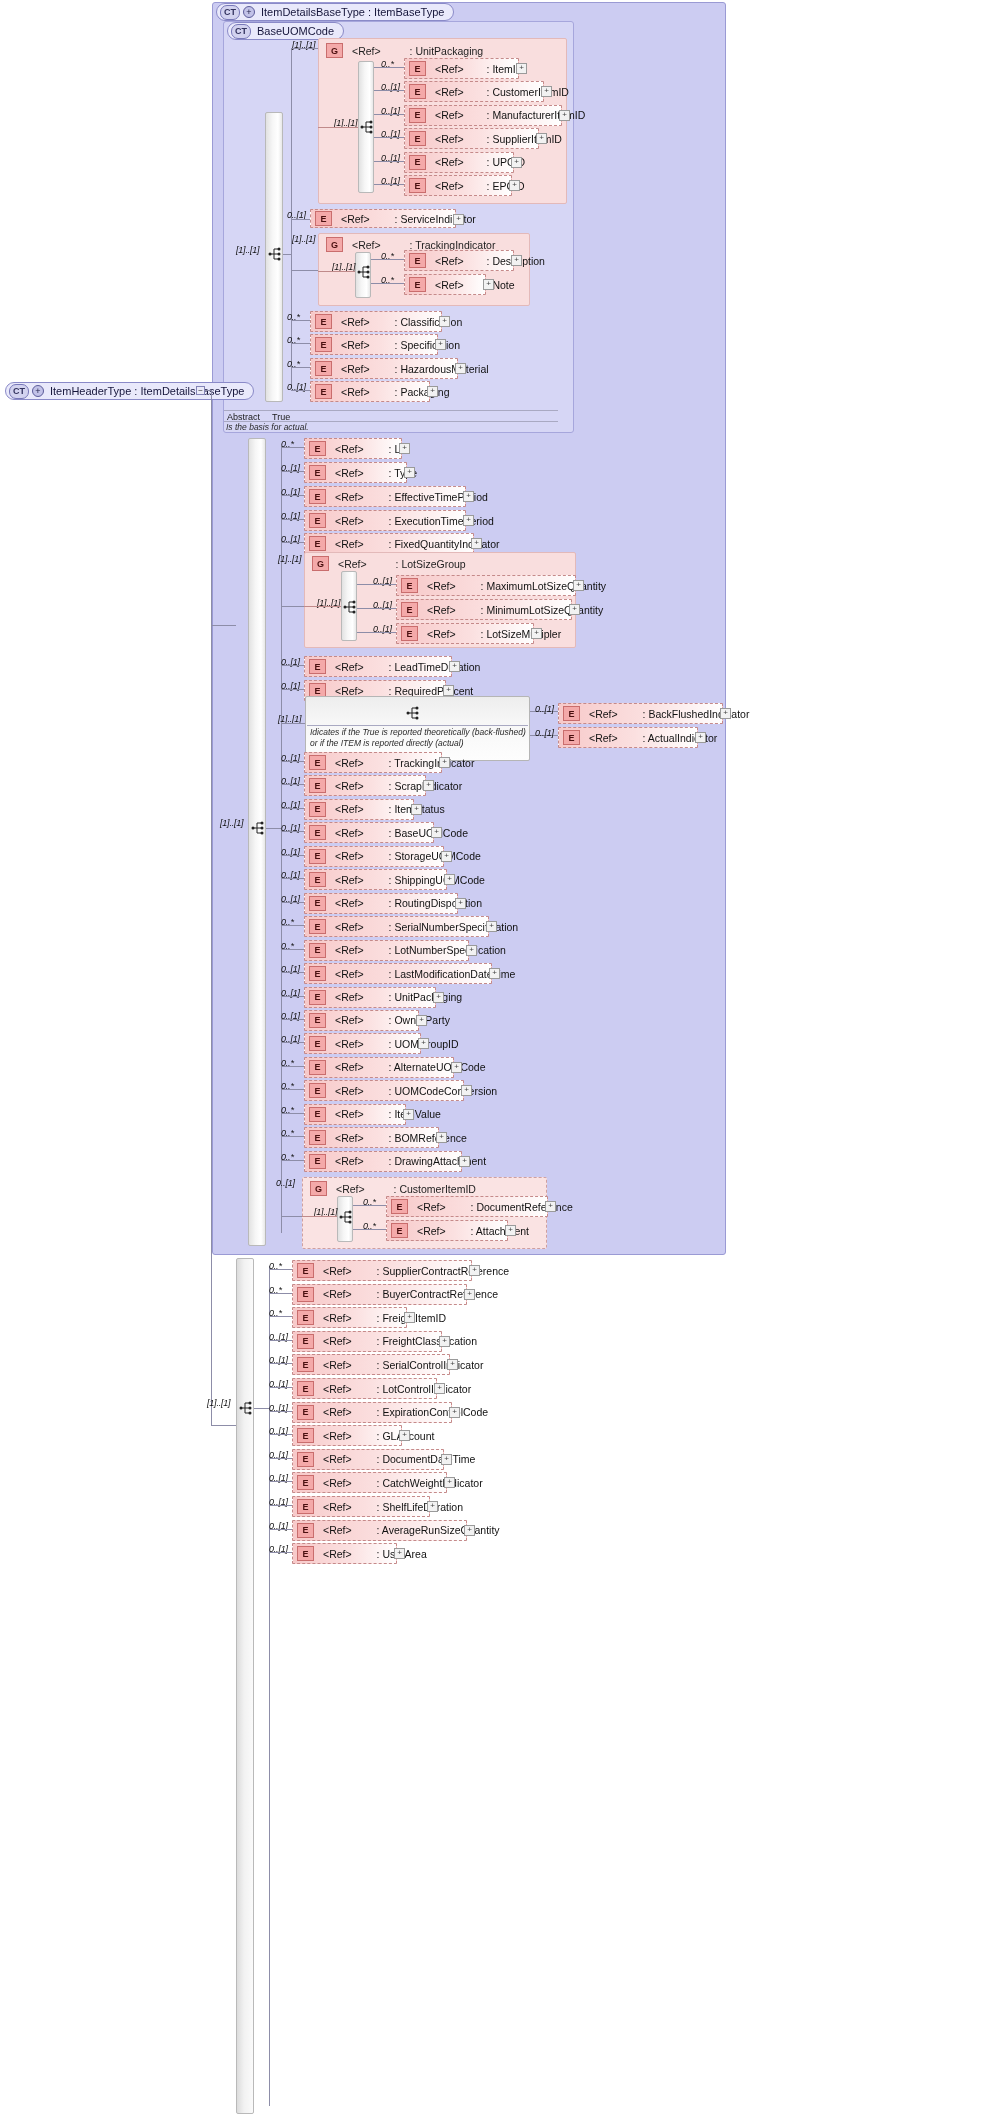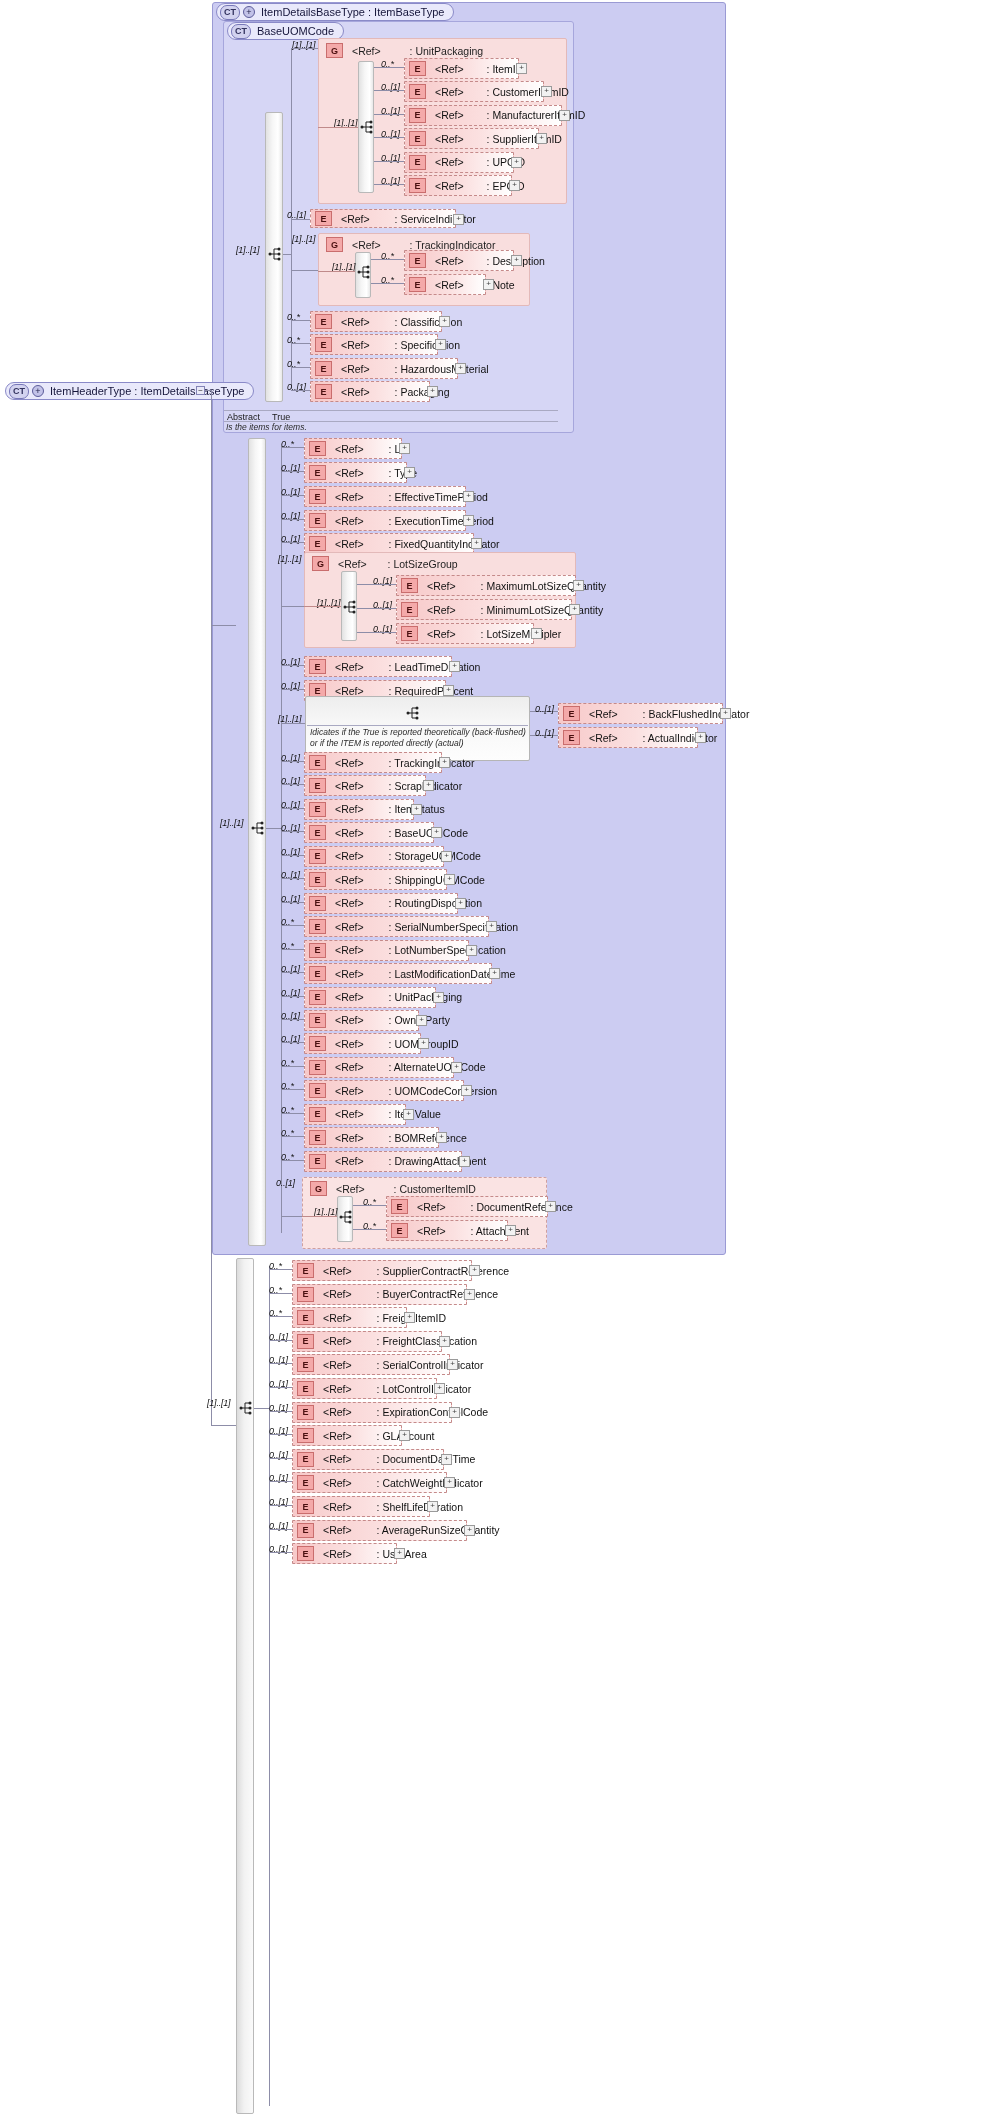--- a/index.html
+++ b/index.html
@@ -394,21 +394,21 @@
     </div>
 
   <div class="abs sep" style="left:224px;top:410px;width:334px;"></div>
   <div class="abstract-row" style="left:227px;top:412px;">
     <span>Abstract</span>
   </div>
   <div class="abstract-row" style="left:272px;top:412px;">
     <span>True</span>
   </div>
   <div class="abs sep" style="left:224px;top:421px;width:334px;"></div>
-  <div class="annot" style="left:226px;top:422px;width:330px;">Is the items for items.</div>
+  <div class="annot" style="left:226px;top:422px;width:330px;">Is the basis for actual.</div>
 
   <div class="abs seqbar" style="left:248px;top:438px;width:18px;height:808px;"></div>
   <div class="abs card" style="left:220px;top:818px;">[1]..[1]</div>
   <svg class="abs seq-icon" style="left:251px;top:820px;" width="16" height="16" viewBox="0 0 16 16">
      <circle cx="2" cy="8" r="1.5" fill="#222"></circle>
      <line x1="3" y1="8" x2="6" y2="8" stroke="#222" stroke-width="1"></line>
      <line x1="6" y1="3" x2="6" y2="13" stroke="#222" stroke-width="1"></line>
      <line x1="6" y1="3" x2="10" y2="3" stroke="#222" stroke-width="1"></line>
      <line x1="6" y1="8" x2="10" y2="8" stroke="#222" stroke-width="1"></line>
      <line x1="6" y1="13" x2="10" y2="13" stroke="#222" stroke-width="1"></line>
@@ -459,21 +459,21 @@
         <span class="e-plus">+</span>
       </div>
       <div class="abs card" style="left: 281px; top: 534px;">0..[1]</div>
       <div class="abs ln ln-h" style="left: 281px; top: 542px; width: 23px;"></div>
     </div>
 
   <div class="abs grp" style="left:304px;top:552px;width:272px;height:96px;"></div>
   <div class="grp-head" style="left:312px;top:556px;">
     <span class="g-tag">G</span>
     <span>&lt;Ref&gt;</span>
-    <span style="margin-left:12px">: LotSizeGroup</span>
+    <span style="margin-left:20px">: LotSizeGroup</span>
   </div>
   <div class="abs card" style="left:278px;top:554px;">[1]..[1]</div>
   <div class="abs ln ln-h" style="left:281px;top:606px;width:23px;"></div>
 
   <div class="abs seqbar" style="left:341px;top:571px;width:16px;height:70px;"></div>
   <div class="abs card" style="left:317px;top:598px;">[1]..[1]</div>
   <div class="abs ln ln-h ln-r" style="left:304px;top:606px;width:37px;"></div>
   <svg class="abs seq-icon" style="left:343px;top:599px;" width="16" height="16" viewBox="0 0 16 16">
      <circle cx="2" cy="8" r="1.5" fill="#222"></circle>
      <line x1="3" y1="8" x2="6" y2="8" stroke="#222" stroke-width="1"></line>

